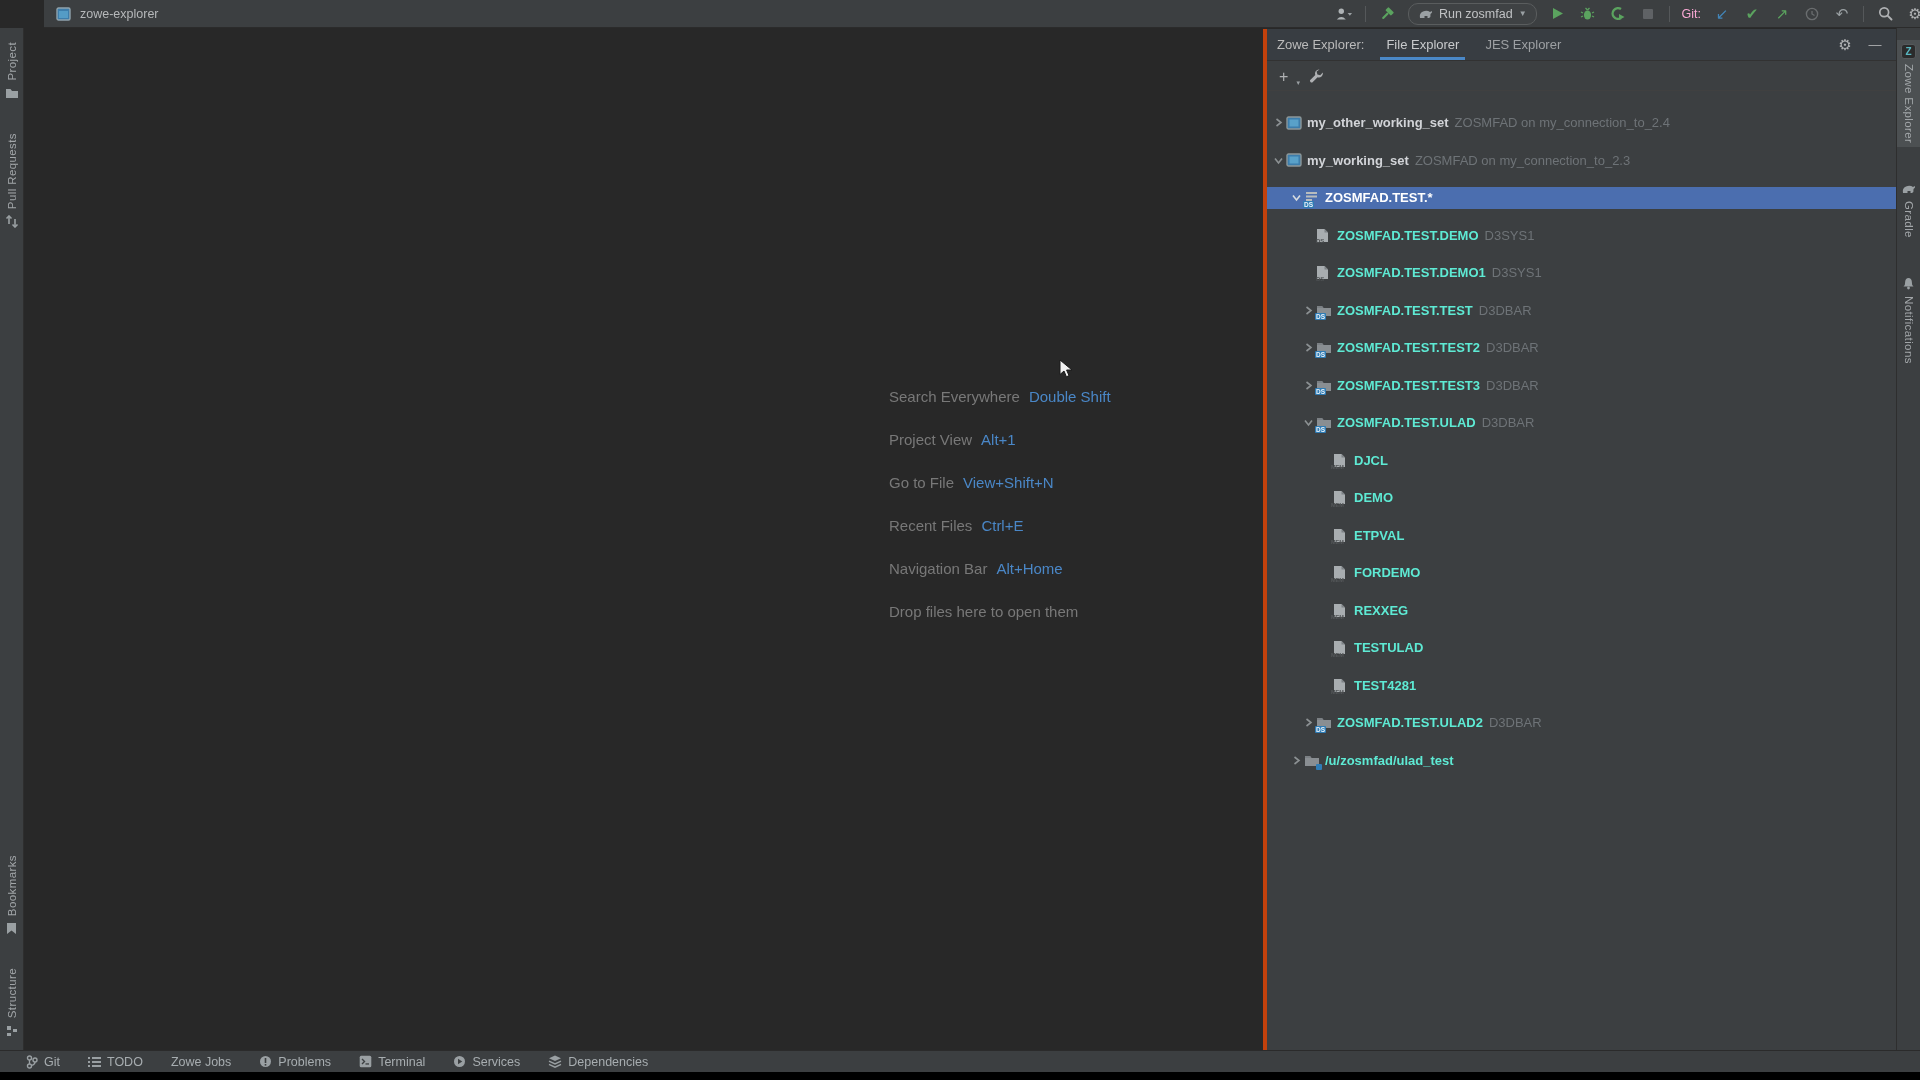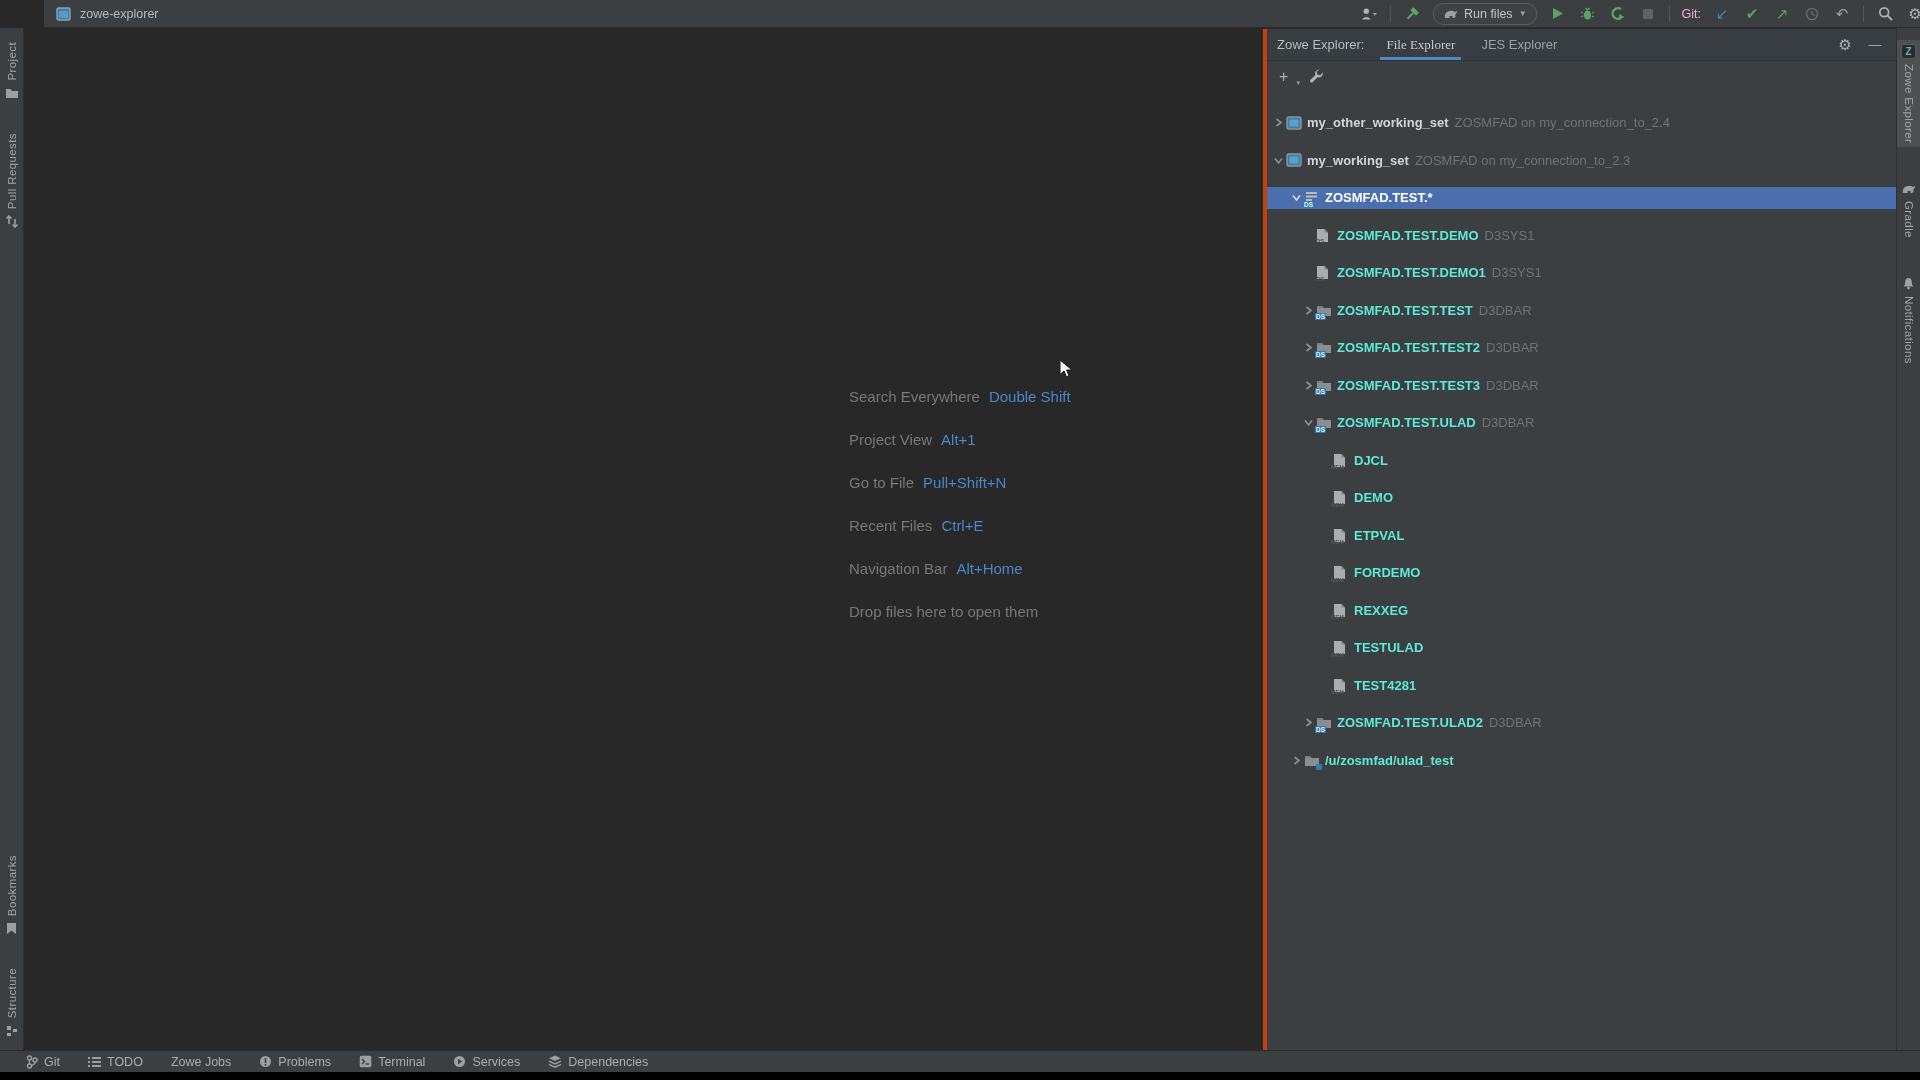--- a/index.html
+++ b/index.html
@@ -43,38 +43,38 @@
   .vtext-down { writing-mode:vertical-rl; letter-spacing:.4px; }
   .stripe-item.active { background:#4c5052; width:24px; }
   .sicon { width:15px; height:15px; display:flex; align-items:center; justify-content:center; }
   .zowe-badge {
     width:15px; height:15px; border-radius:3px; background:#2b2b2b; border:1px solid #565a5c;
     color:#58b6c0; font-size:10px; font-weight:bold; display:flex; align-items:center; justify-content:center;
   }
 
   
   .editor { position:absolute; left:25px; top:29px; width:1238px; height:1021px; background:#282828; }
-  .hints { position:absolute; left:824px; top:346px; }
+  .hints { position:absolute; left:864px; top:346px; }
   .hint-line { height:43px; font-size:15px; display:flex; align-items:center; }
   .hint-label { color:#787878; }
   .hint-key { color:#4a87c7; margin-left:9px; }
   .cursor-arrow { position:absolute; left:1034px; top:330px; }
 
   
   .panel {
     position:absolute; left:1263px; top:29px; width:633px; height:1021px;
     background:#3c3f41; border-left:4px solid #c2410c;
   }
   .panel-header {
     height:32px; background:#383d42; border-bottom:1px solid #323232;
     display:flex; align-items:stretch; padding-left:10px; font-size:13px;
   }
   .ph-title { display:flex; align-items:center; color:#bbbbbb; margin-right:16px; }
   .ph-tab { display:flex; align-items:center; padding:0 6px; margin-right:14px; color:#9da0a3; border-bottom:3px solid transparent; padding-top:3px; cursor:default; }
-  .ph-tab.active { color:#c8cacc; border-bottom-color:#4a88c7;font-family:Liberation Serif, serif; }
+  .ph-tab.active { color:#c8cacc; border-bottom-color:#4a88c7; }
   .ph-spacer { flex:1; }
   .ph-actions { display:flex; align-items:center; gap:12px; padding-right:12px; }
   .panel-toolbar {
     height:30px; display:flex; align-items:center; gap:12px; padding-left:12px;
     border-bottom:1px solid #404040;
   }
   .plus-wrap { position:relative; width:16px; height:16px; }
   .plus-wrap .p { font-size:16px; color:#afb1b3; line-height:14px; }
   .plus-wrap .c { position:absolute; right:-5px; bottom:-3px; font-size:7px; color:#9aa0a3; }
 
@@ -140,21 +140,21 @@
               <rect x="7" y="6.5" width="2.2" height="8" rx="1" fill="#5ba35f"></rect>
             </g>
           </svg>
       </span>
       <span class="runbox">
         <span class="ico" style="width:15px;height:13px;">
           <svg width="15" height="12" viewBox="0 0 15 12">
               <path d="M2,10 Q1,5 5,3.5 Q9,2 12,4 L14,3 Q14.5,5 12.5,6 Q13,9 11,10 L9.5,10 L9.5,8 L6.5,8 L6.5,10 Z" fill="#9aa0a3"></path>
             </svg>
         </span>
-        <span class="rb-label">Run files</span>
+        <span class="rb-label">Run zosmfad</span>
         <span class="caret">▼</span>
       </span>
       <span class="ico">
         <svg width="13" height="13" viewBox="0 0 13 13">
             <path d="M2,1 L12,6.5 L2,12 Z" fill="#5ba35f"></path>
           </svg>
       </span>
       <span class="ico">
         <svg width="15" height="14" viewBox="0 0 15 14">
             <ellipse cx="7.5" cy="8" rx="3.6" ry="4.6" fill="#5ba35f"></ellipse>
@@ -282,21 +282,21 @@
       <div class="hint-line">
         <span class="hint-label">Search Everywhere</span>
         <span class="hint-key">Double Shift</span>
       </div>
       <div class="hint-line">
         <span class="hint-label">Project View</span>
         <span class="hint-key">Alt+1</span>
       </div>
       <div class="hint-line">
         <span class="hint-label">Go to File</span>
-        <span class="hint-key">Pull+Shift+N</span>
+        <span class="hint-key">View+Shift+N</span>
       </div>
       <div class="hint-line">
         <span class="hint-label">Recent Files</span>
         <span class="hint-key">Ctrl+E</span>
       </div>
       <div class="hint-line">
         <span class="hint-label">Navigation Bar</span>
         <span class="hint-key">Alt+Home</span>
       </div>
       <div class="hint-line">

